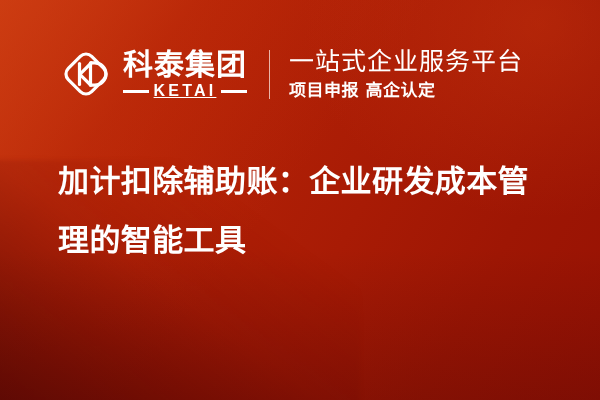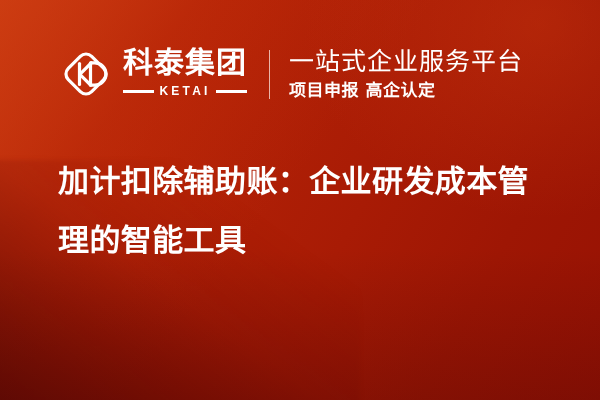--- a/index.html
+++ b/index.html
@@ -93,42 +93,43 @@
     justify-content: center;
   }
 
   .logo-cn {
     color: #ffffff;
     font-size: 30px;
     line-height: 32px;
     font-weight: 700;
     letter-spacing: 1px;
     white-space: nowrap;
-    font-family: Liberation Mono, monospace;
+    font-family: Liberation Serif, serif;
   }
 
   .logo-en-row {
     display: flex;
     align-items: center;
     margin-top: 2px;
     gap: 5px;
   }
   .logo-en-rule {
     flex: 1 1 auto;
     height: 3px;
     background: #ffffff;
     min-width: 10px;
   }
   .logo-en {
     color: #ffffff;
-    font-size: 12px;
+    font-size: 16px;
     line-height: 16px;
     font-weight: 700;
     letter-spacing: 3.2px;
     white-space: nowrap;
+    text-decoration: underline;
   }
 
   .divider {
     width: 1px;
     height: 49px;
     background: #f3cfc6;
     margin-left: 22px;
     margin-right: 19px;
     opacity: 0.85;
   }

